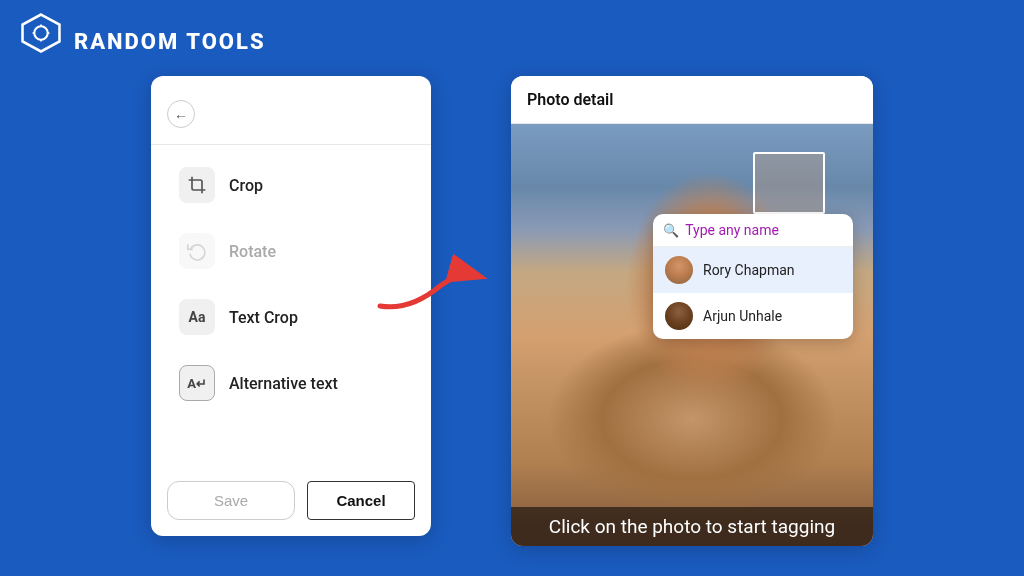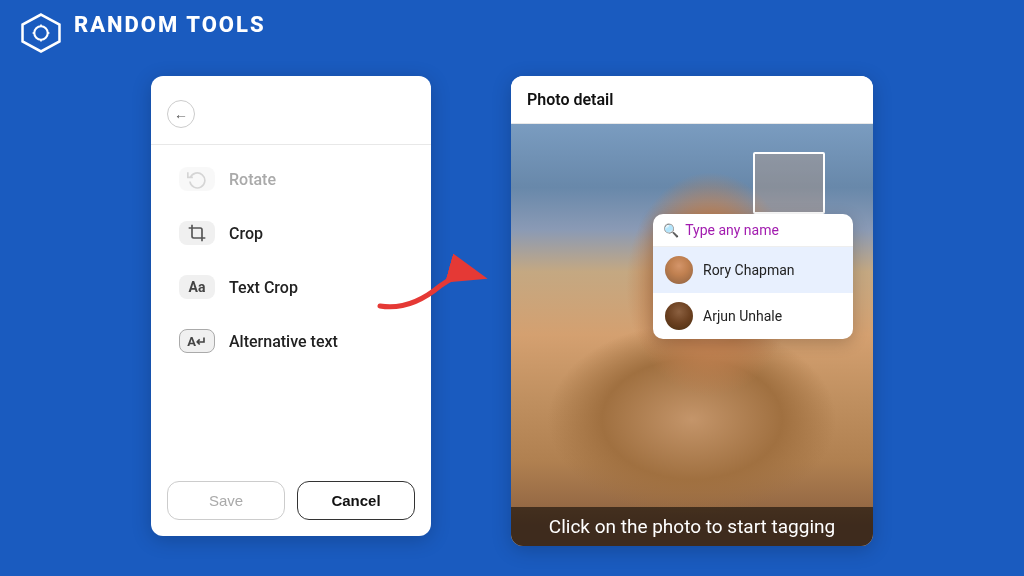--- a/index.html
+++ b/index.html
@@ -8,21 +8,21 @@
       height: 576px;
       background-color: #1a5bbf;
       font-family: -apple-system, BlinkMacSystemFont, 'Segoe UI', Roboto, sans-serif;
       overflow: hidden;
       position: relative;
     }
 
     
     .header {
       display: flex;
-      align-items: flex-start;
+      align-items: flex-end;
       padding: 12px 20px;
       gap: 12px;
     }
 
     .logo-hex {
       width: 42px;
       height: 42px;
       display: flex;
       align-items: center;
       justify-content: center;
@@ -94,21 +94,21 @@
       border-radius: 8px;
       margin: 2px 8px;
     }
 
     .menu-item.active {
       background: #e8f0fe;
     }
 
     .menu-icon {
       width: 36px;
-      height: 24px;
+      height: 36px;
       border-radius: 8px;
       display: flex;
       align-items: center;
       justify-content: center;
       font-size: 18px;
       background: #f0f0f0;
       color: #555;
     }
 
     .menu-icon.active-icon {
@@ -147,23 +147,22 @@
       border: 1.5px solid #ccc;
       border-radius: 12px;
       background: white;
       color: #aaa;
       font-size: 15px;
       cursor: pointer;
     }
 
     .btn-cancel {
       flex: 1;
-      padding: 10px;
       border: 1.5px solid #333;
-      border-radius: 12px;
+      border-radius: 4px;
       background: white;
       color: #111;
       font-size: 15px;
       font-weight: 600;
       cursor: pointer;
     }
 
     
     .arrow-container {
       position: absolute;
@@ -329,37 +328,37 @@
 <div class="content">
 
   <div class="menu-panel">
 
     <div class="back-btn">
       <div class="back-icon">←</div>
     </div>
     <div class="divider"></div>
 
     <div class="menu-item">
+      <div class="menu-icon">
+        <svg width="20" height="20" viewBox="0 0 24 24" fill="none" stroke="#555" stroke-width="2">
+          <path d="M6 2v14a2 2 0 0 0 2 2h14"></path>
+          <path d="M18 22V8a2 2 0 0 0-2-2H2"></path>
+        </svg>
+      </div>
+      <span class="menu-label">Crop</span>
+    </div>
+
+    <div class="menu-item">
       <div class="menu-icon disabled">
         <svg width="20" height="20" viewBox="0 0 24 24" fill="none" stroke="#999" stroke-width="2">
           <polyline points="1 4 1 10 7 10"></polyline>
           <path d="M3.51 15a9 9 0 1 0 .49-4.5"></path>
         </svg>
       </div>
       <span class="menu-label disabled">Rotate</span>
-    </div>
-
-    <div class="menu-item">
-      <div class="menu-icon">
-        <svg width="20" height="20" viewBox="0 0 24 24" fill="none" stroke="#555" stroke-width="2">
-          <path d="M6 2v14a2 2 0 0 0 2 2h14"></path>
-          <path d="M18 22V8a2 2 0 0 0-2-2H2"></path>
-        </svg>
-      </div>
-      <span class="menu-label">Crop</span>
     </div>
 
 
     <div class="menu-item">
       <div class="menu-icon" style="font-size:14px;font-weight:700;color:#444;">Aa</div>
       <span class="menu-label">Text Crop</span>
     </div>
 
     <div class="menu-item">
       <div class="menu-icon" style="font-size:13px;font-weight:700;color:#444;border:1.5px solid #aaa;">A↵</div>

